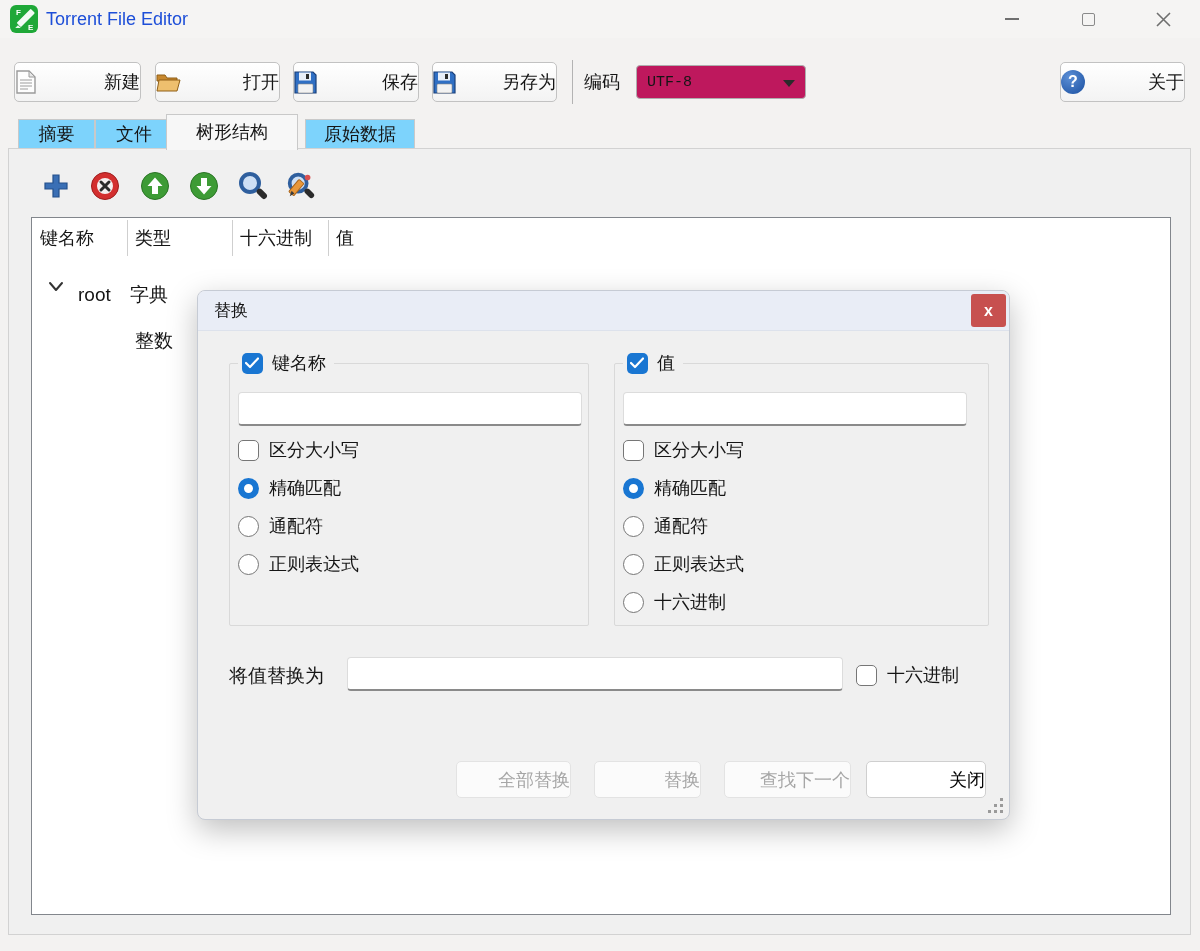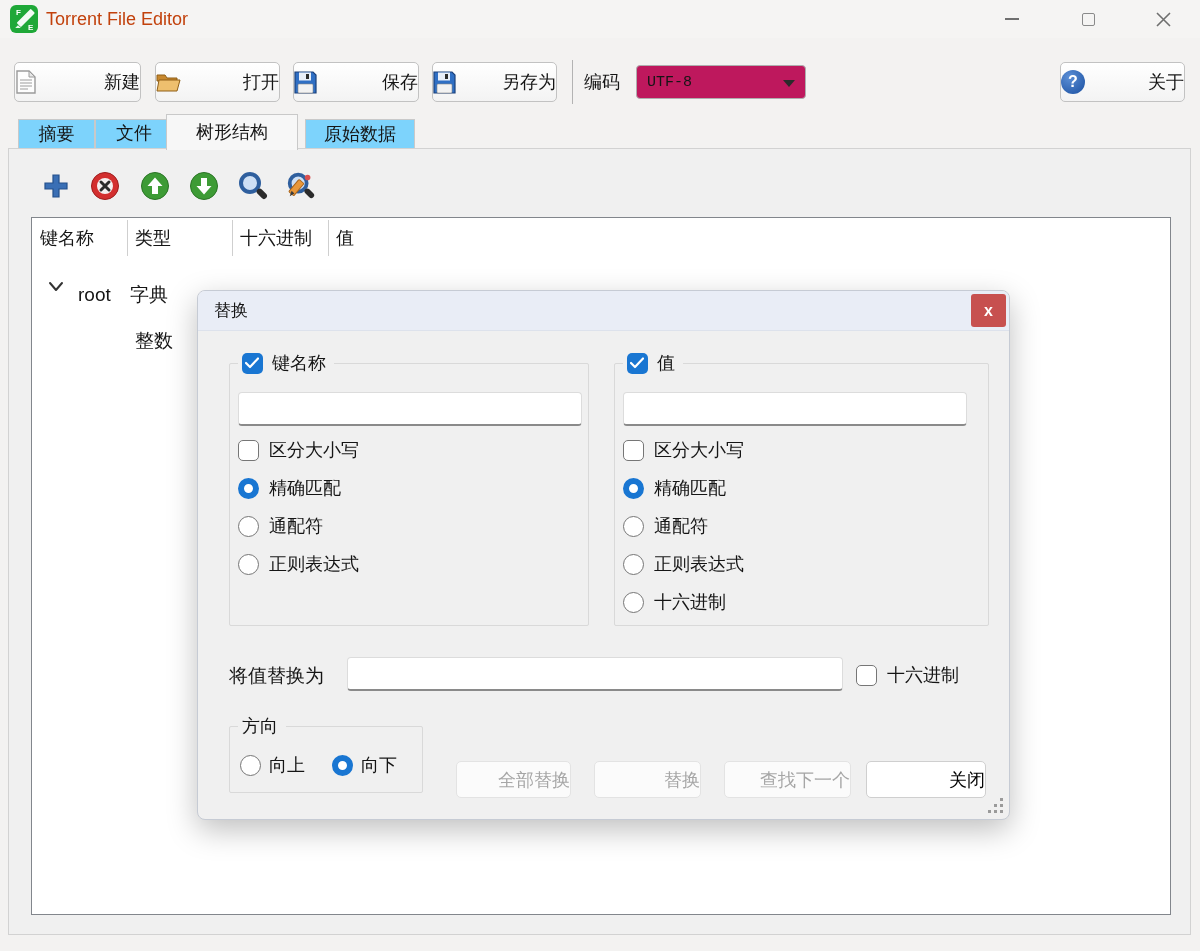--- a/index.html
+++ b/index.html
@@ -8,21 +8,21 @@
     position: relative;
     background: #f3f2f1;
     font-family: "Liberation Sans", "DejaVu Sans", sans-serif;
     color: #151515;
     overflow: hidden;
   }
 
   
   .titlebar { position:absolute; top:0; left:0; width:1200px; height:38px; background:#f5f4f3; }
   .app-icon { position:absolute; left:10px; top:5px; width:28px; height:28px; }
-  .win-title { position:absolute; left:46px; top:0; height:38px; line-height:38px; font-size:18px; color:#c2410c; }
+  .win-title { position:absolute; left:46px; top:0; height:38px; line-height:38px; font-size:18px; color:#1d4ed8; }
   .win-btn { position:absolute; top:0; width:46px; height:38px; display:flex; align-items:center; justify-content:center; }
   .win-btn.min { left:989px; } .win-btn.max { left:1065px; } .win-btn.close { left:1140px; }
   .glyph-min { width:14px; height:2px; background:#6f6f6f; }
   .glyph-max { width:13px; height:13px; border:1.6px solid #8a8a8a; border-radius:2px; }
 
   
   .tb-btn { position:absolute; top:62px; height:40px; display:flex; align-items:center; justify-content:space-between; gap:9px;
     background:linear-gradient(#ffffff,#f3f3f3); border:1px solid #c2c2c2; border-radius:5px; font-size:18px; }
   .tb-sep { position:absolute; left:572px; top:60px; width:1px; height:44px; background:#b3b3b3; }
   .enc-label { position:absolute; left:584px; top:62px; height:40px; line-height:40px; font-size:18px; }
@@ -151,21 +151,21 @@
 <div class="combo">
   <span class="val">UTF-8</span>
   <span class="arrow"></span>
 </div>
 <div class="tb-btn" style="left:1060px; width:125px;">
   <span style="width:24px;height:24px;border-radius:50%;background:radial-gradient(circle at 35% 30%,#5b8fd6,#1a4fa0);color:#fff;font-weight:bold;font-size:16px;display:flex;align-items:center;justify-content:center;">?</span>
   <span>关于</span>
 </div>
 
 <div class="tab" style="left:18px; width:77px;"><span>摘要</span></div>
-<div class="tab" style="left:95px; width:78px;font-family:Liberation Mono, monospace;"><span>文件</span></div>
+<div class="tab" style="left:95px; width:78px;"><span>文件</span></div>
 <div class="tab active" style="left:166px; width:132px;"><span>树形结构</span></div>
 <div class="tab" style="left:305px; width:110px;"><span>原始数据</span></div>
 
 <div class="panel">
 
   <div class="tool-btn" style="left:31px;">
     <svg width="26" height="26" viewBox="0 0 26 26">
       <path d="M10 2 h6 v8 h8 v6 h-8 v8 h-6 v-8 h-8 v-6 h8 z" fill="#3a6fb5" stroke="#24508c" stroke-width="1.2"></path>
     </svg>
   </div>
@@ -296,33 +296,20 @@
     </div>
   </div>
 
   <span class="dlg-label" style="left:31px; top:372px;">将值替换为</span>
   <input class="txt-input" style="left: 149px; top: 366px; width: 496px;" value="">
   <div class="opt-row" style="left:658px; top:372px;">
     <span class="cb unchecked"></span>
     <span>十六进制</span>
   </div>
 
-  <div class="group" style="left:31px; top:435px; width:194px; height:67px;">
-    <div class="group-head" style="gap:0;">
-      <span>方向</span>
-    </div>
-    <div class="opt-row" style="left:10px; top:26px; gap:8px;">
-      <span class="radio unsel"></span>
-      <span>向上</span>
-    </div>
-    <div class="opt-row" style="left:102px; top:26px; gap:8px;">
-      <span class="radio sel"></span>
-      <span>向下</span>
-    </div>
-  </div>
 
   <div class="dlg-btn disabled" style="left:258px; width:115px;">
     <span>全部替换</span>
   </div>
   <div class="dlg-btn disabled" style="left:396px; width:107px;">
     <span>替换</span>
   </div>
   <div class="dlg-btn disabled" style="left:526px; width:127px;">
     <span>查找下一个</span>
   </div>

